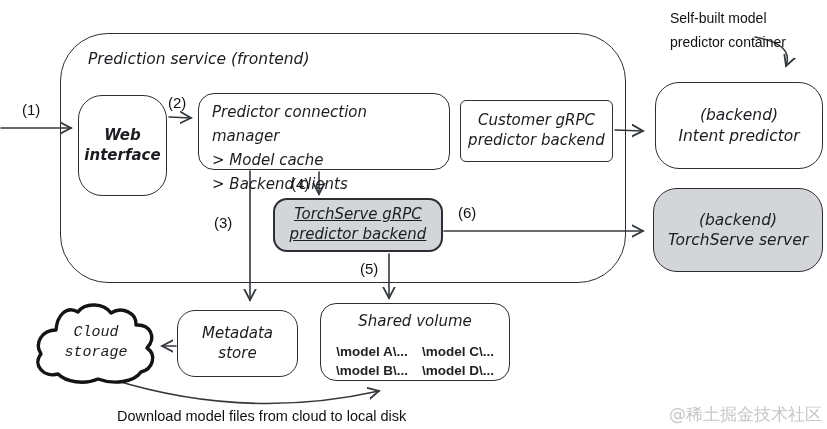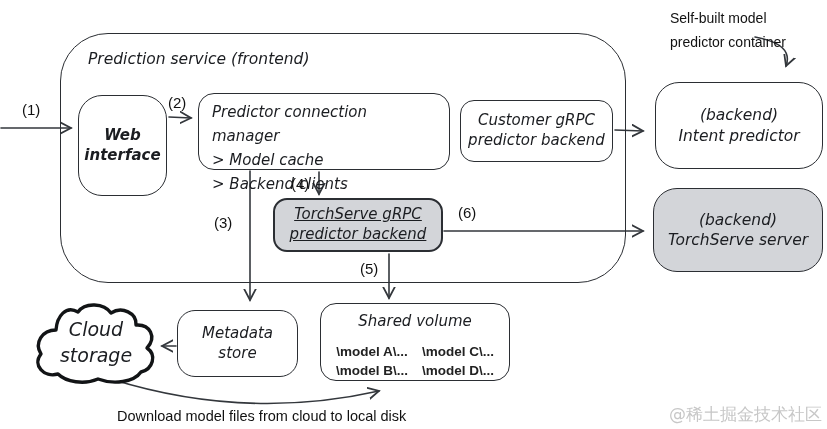--- a/index.html
+++ b/index.html
@@ -82,21 +82,21 @@
     font-family:"Liberation Sans",sans-serif;
     font-weight:700;
     font-size:13.5px;
     color:#222;
     font-style:normal;
   }
 
   .cloud-text{
     position:absolute;left:50px;top:320px;width:92px;height:46px;
     display:flex;align-items:center;justify-content:center;text-align:center;
-    font-size:19px;line-height:1.35;
+    font-size:15px;line-height:1.35;font-family:Liberation Mono, monospace;
   }
 
   .annotation-selfbuilt{
     position:absolute;left:670px;top:6px;width:140px;
     font-size:14px;line-height:24px;
   }
   .annotation-download{
     position:absolute;left:117px;top:408px;
     font-size:14.5px;
   }
@@ -145,21 +145,21 @@
     <span>Web
 interface</span>
   </div>
 
   <div class="node hand conn-text" style="left:198px;top:93px;width:252px;height:77px;border-radius:16px;">
     <span>Predictor connection manager
 &gt; Model cache
 &gt; Backend clients</span>
   </div>
 
-  <div class="node hand" style="left:460px;top:100px;width:153px;height:62px;border-radius:14px;">
+  <div class="node hand" style="left:460px;top:100px;width:153px;height:62px;border-radius:6px;">
     <span>Customer gRPC
 predictor backend</span>
   </div>
 
   <div class="node hand gray" style="left:273px;top:198px;width:170px;height:54px;border-radius:14px;text-decoration:underline;">
     <span>TorchServe gRPC
 predictor backend</span>
   </div>
 
   <div class="node hand" style="left:655px;top:82px;width:168px;height:87px;border-radius:24px;font-size:15.5px;">

